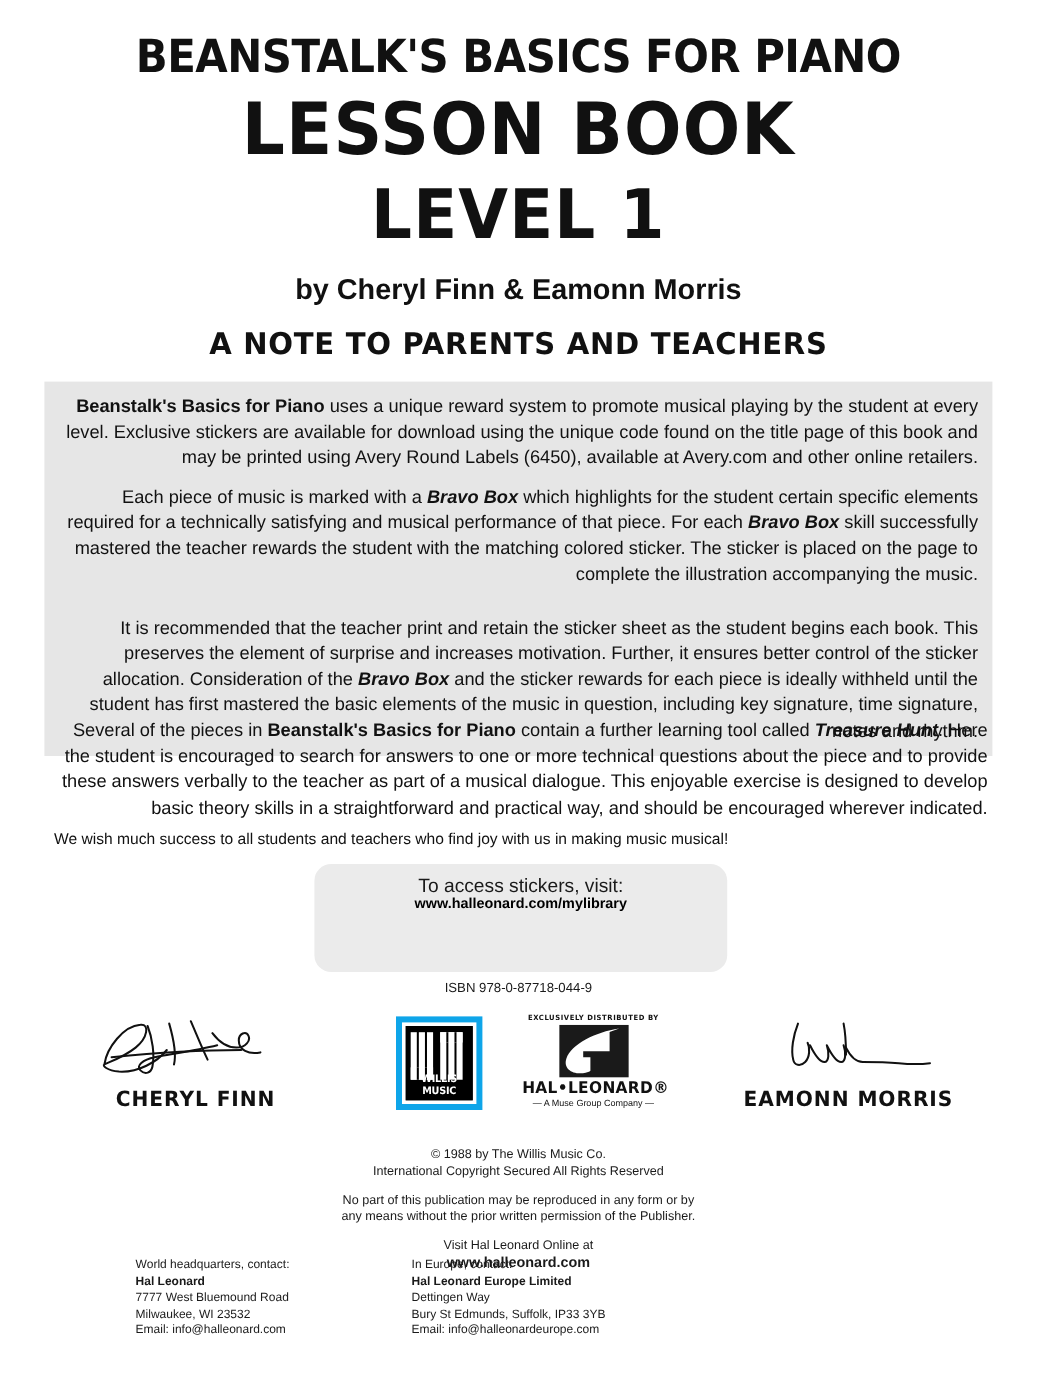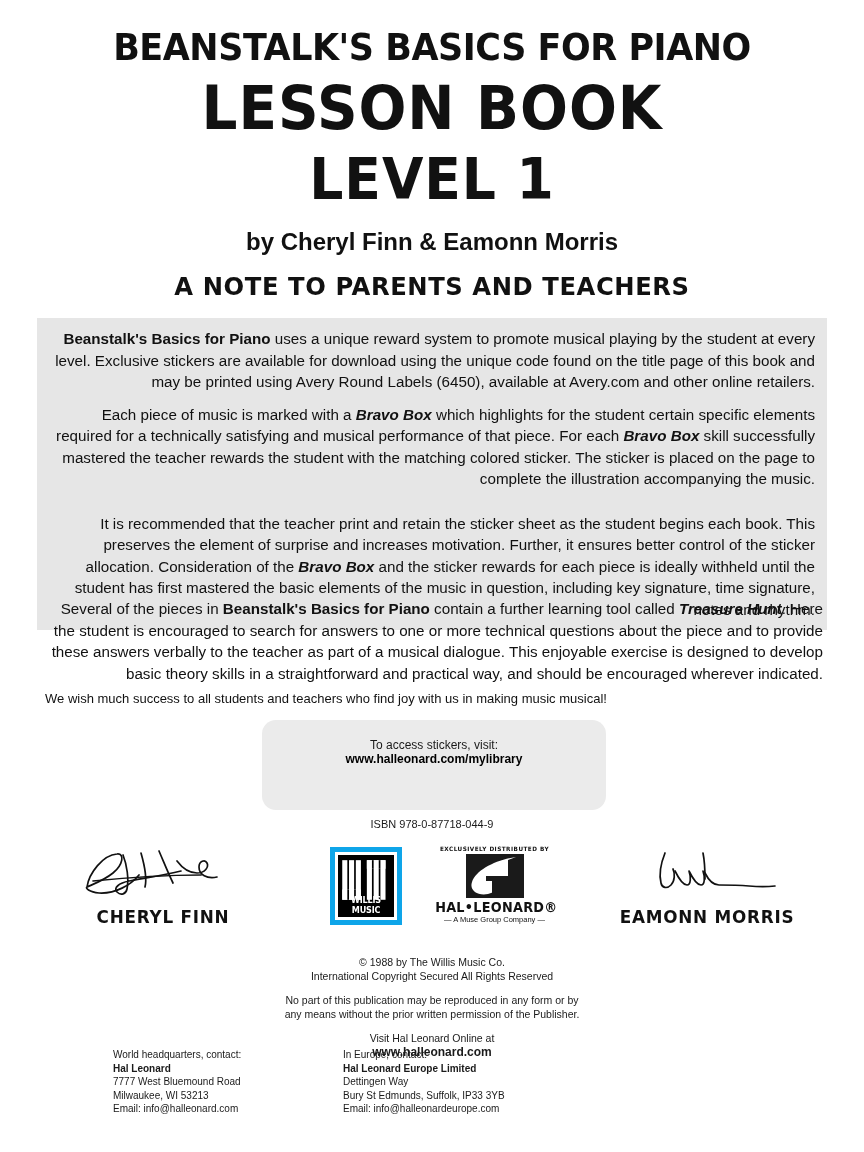--- a/index.html
+++ b/index.html
@@ -118,23 +118,23 @@
     position: absolute;
     left: 262px;
     top: 720px;
     width: 344px;
     height: 90px;
     background: #ebebeb;
     border-radius: 14px;
   }
   .sticker-l1 {
     text-align: center;
-    font-size: 12px;
+    font-size: 16px;
     color: #1a1a1a;
-    padding-top: 18px;
+    padding-top: 12px;
     line-height: 14px;
   }
   .sticker-l2 {
     text-align: center;
     font-size: 12px;
     font-weight: bold;
     color: #000;
     line-height: 15px;
   }
 
@@ -382,21 +382,21 @@
     <div class="cp-gap"></div>
     <div>Visit Hal Leonard Online at</div>
     <div class="cp-bold">www.halleonard.com</div>
   </div>
 
   <div class="contacts">
     <div class="contact-col c1">
       <div>World headquarters, contact:</div>
       <div class="contact-name">Hal Leonard</div>
       <div>7777 West Bluemound Road</div>
-      <div>Milwaukee, WI 53213</div>
+      <div>Milwaukee, WI 23532</div>
       <div>Email: info@halleonard.com</div>
     </div>
     <div class="contact-col c2">
       <div>In Europe, contact:</div>
       <div class="contact-name">Hal Leonard Europe Limited</div>
       <div>Dettingen Way</div>
       <div>Bury St Edmunds, Suffolk, IP33 3YB</div>
       <div>Email: info@halleonardeurope.com</div>
     </div>
   </div>

